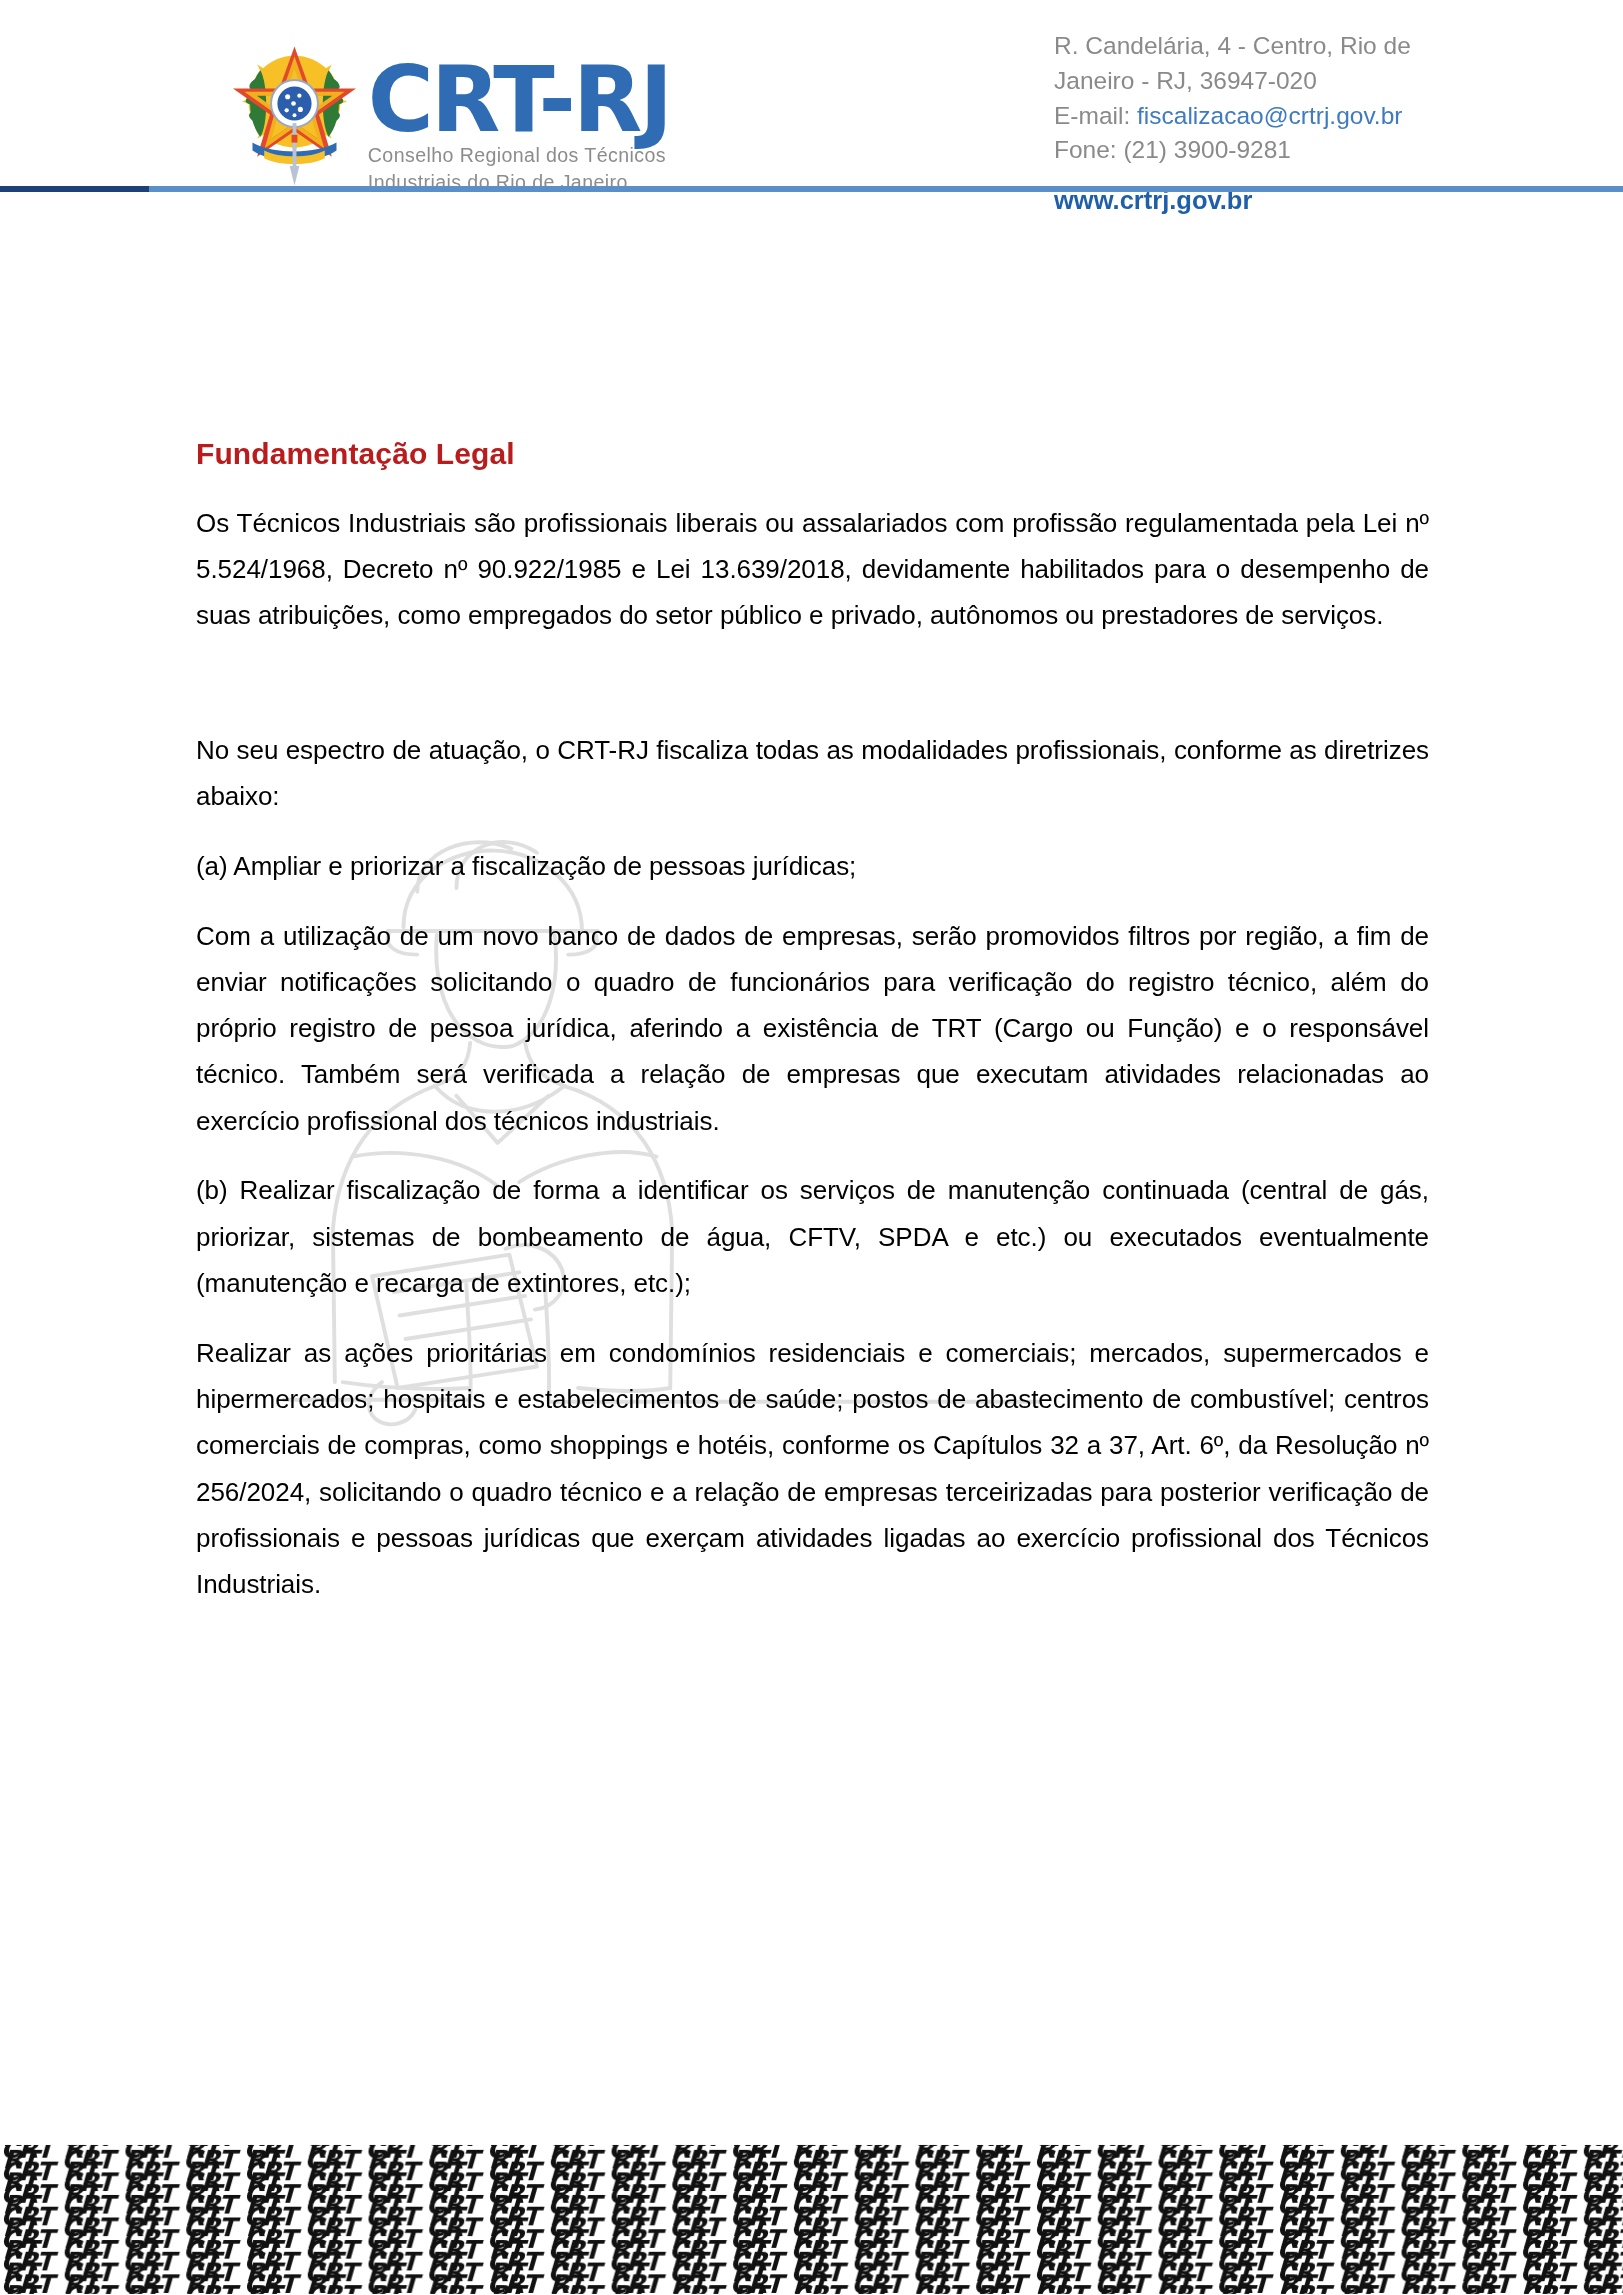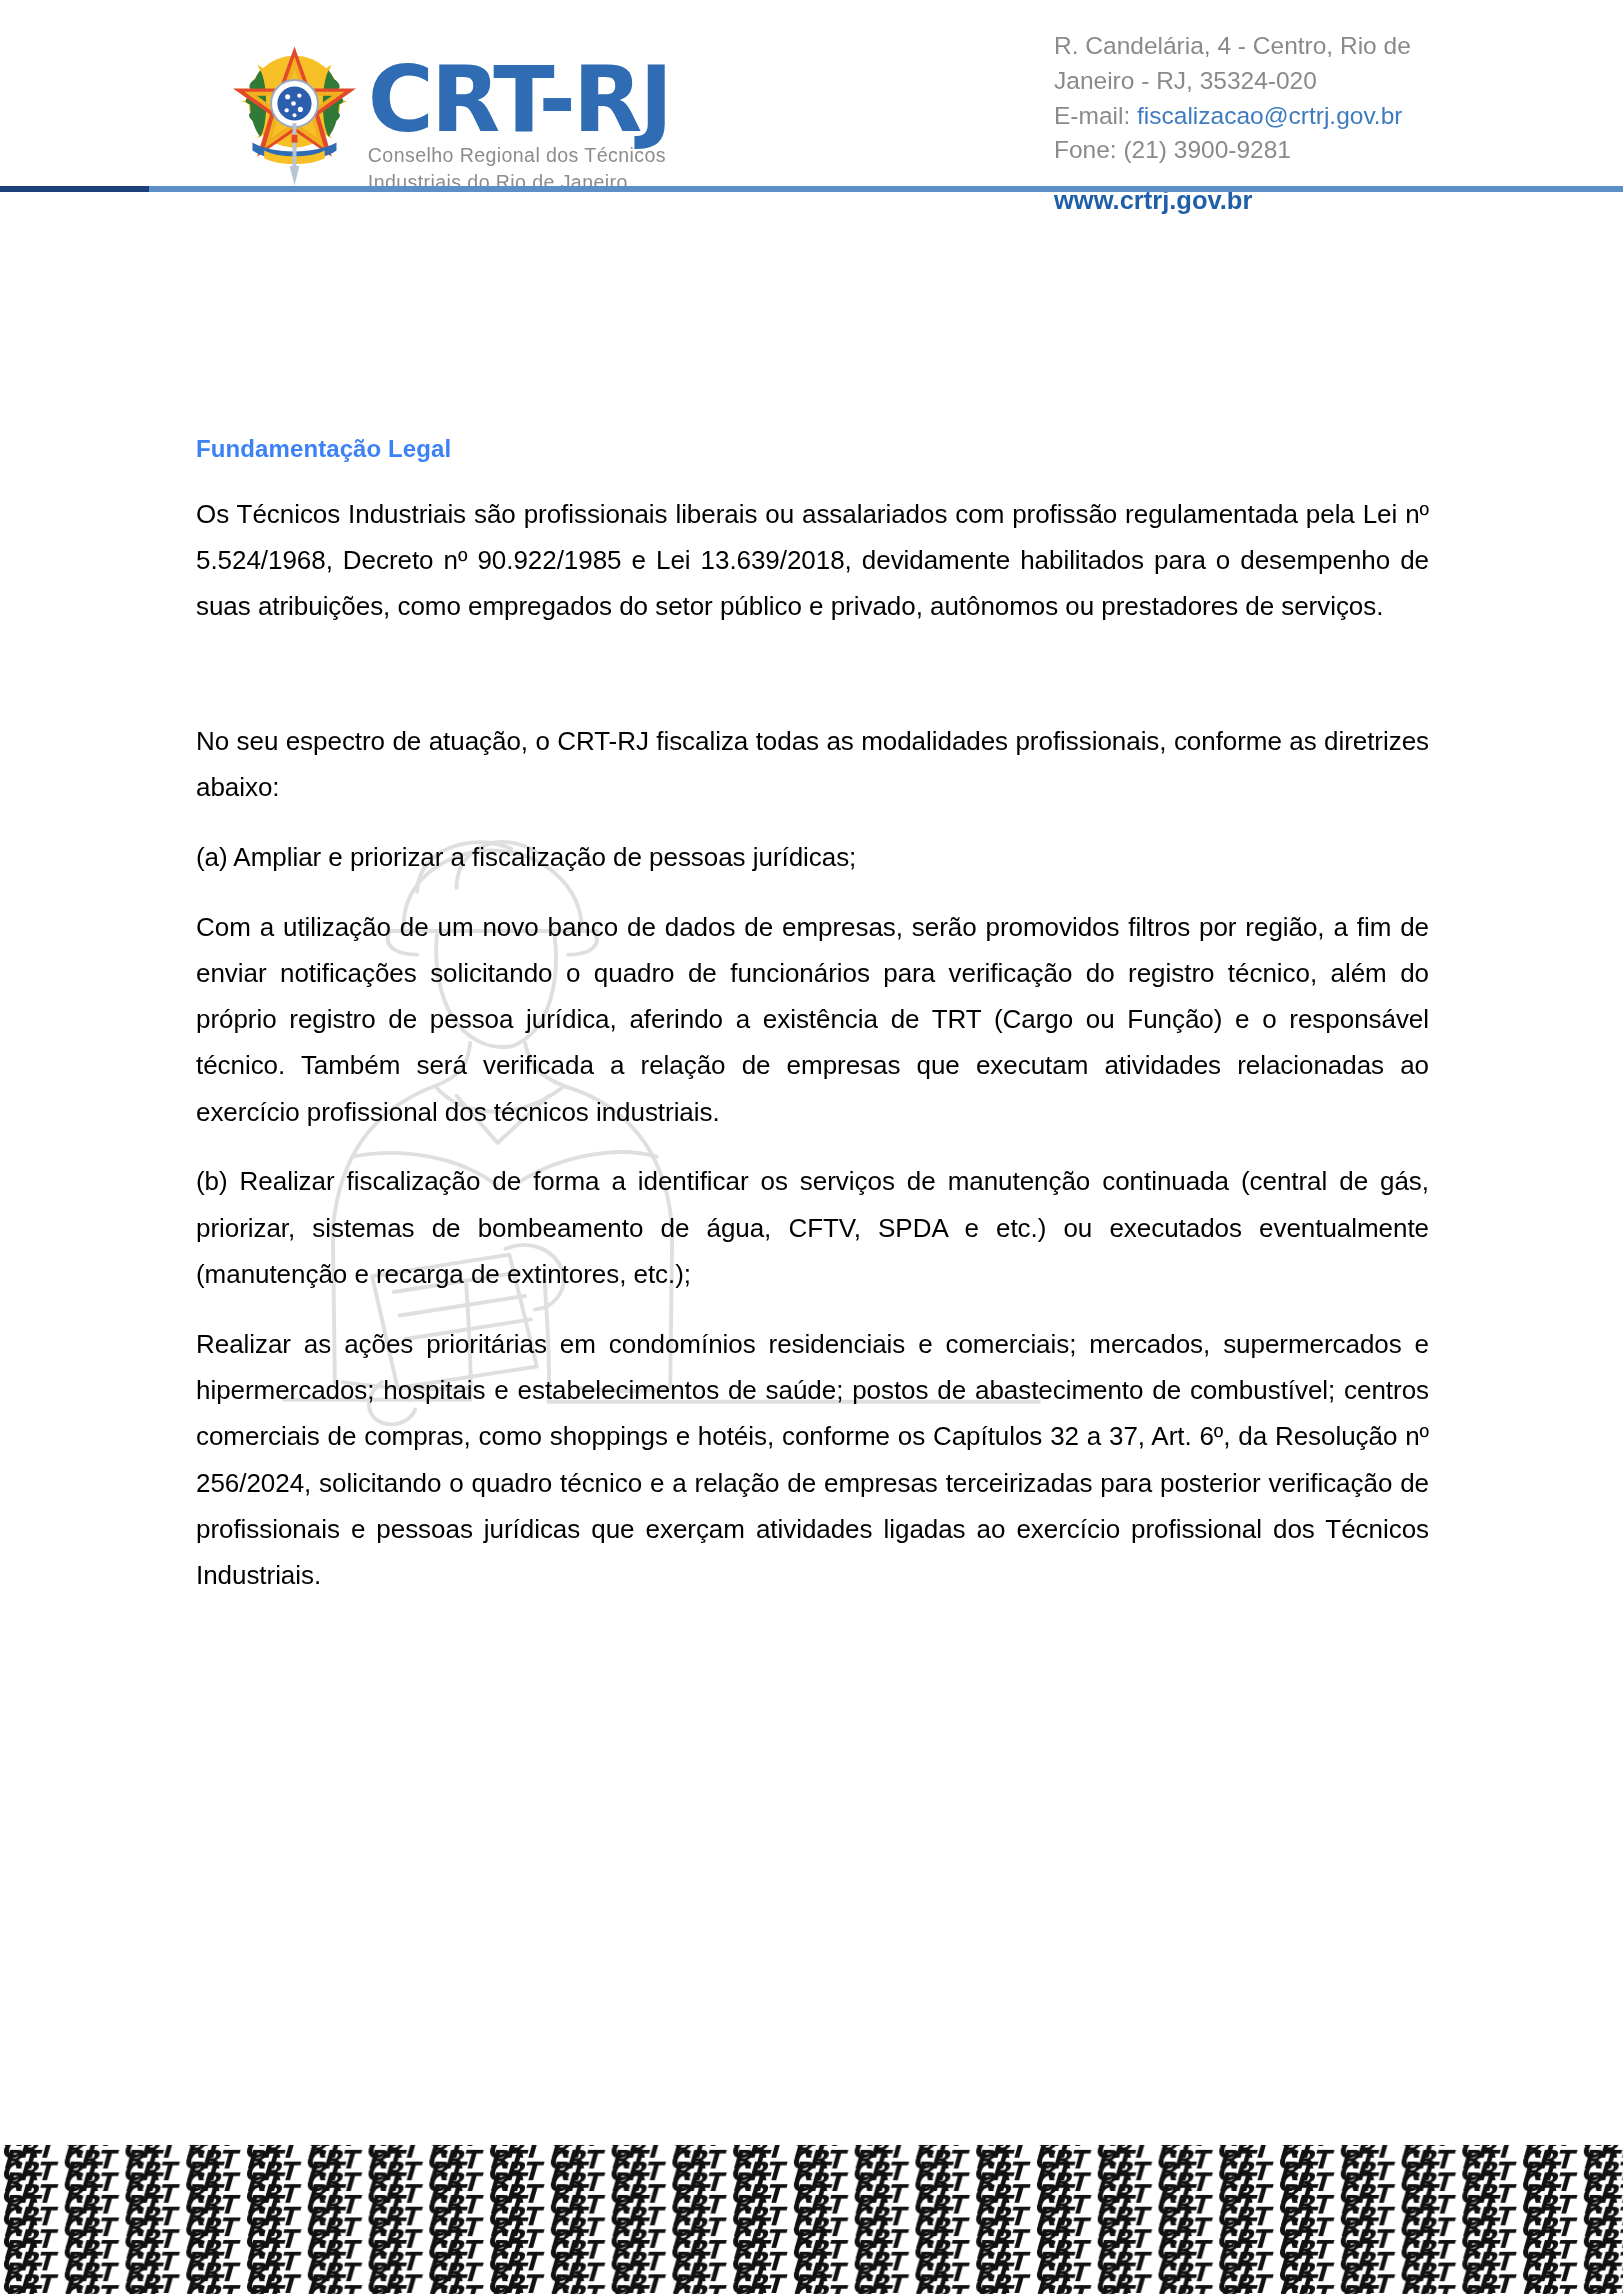--- a/index.html
+++ b/index.html
@@ -116,23 +116,23 @@
     width: 1233px;
   }
   .content p,
   .content h3 {
     margin: 0;
     position: relative;
     z-index: 2;
   }
   .section-title {
     font-family: "Liberation Sans", sans-serif;
-    font-size: 24px;
+    font-size: 30px;
     font-weight: bold;
-    color: #3b82f6;
+    color: #b91c1c;
     line-height: 1.5;
     letter-spacing: 0.1px;
   }
   .para {
     font-family: "Liberation Sans", sans-serif;
     font-size: 26px;
     line-height: 1.78;
     text-align: justify;
     text-justify: inter-word;
     color: #000;
@@ -241,21 +241,21 @@
 
       <div class="wordmark">
         <div class="wordmark-main">CRT-RJ</div>
         <div class="wordmark-sub">Conselho Regional dos Técnicos</div>
         <div class="wordmark-sub">Industriais do Rio de Janeiro</div>
       </div>
     </div>
 
     <div class="header-contact">
       <div class="line">R. Candelária, 4 - Centro, Rio de</div>
-      <div class="line">Janeiro - RJ, 35324-020</div>
+      <div class="line">Janeiro - RJ, 36947-020</div>
       <div class="line"><span class="email-label">E-mail:</span> <span class="email-value">fiscalizacao@crtrj.gov.br</span></div>
       <div class="line">Fone: (21) 3900-9281</div>
       <div class="line website">www.crtrj.gov.br</div>
     </div>
 
     <div class="header-rule"></div>
     <div class="header-rule-dark"></div>
   </div>
 
   <div class="watermark">

